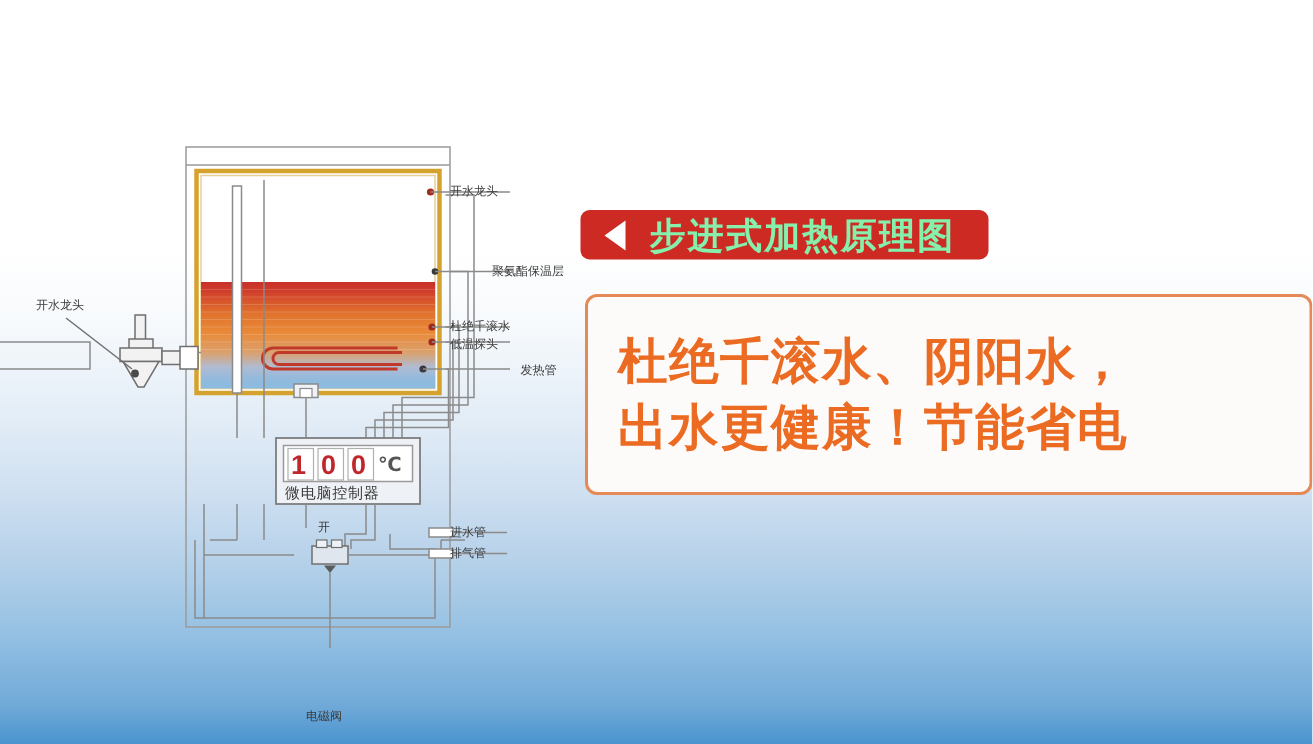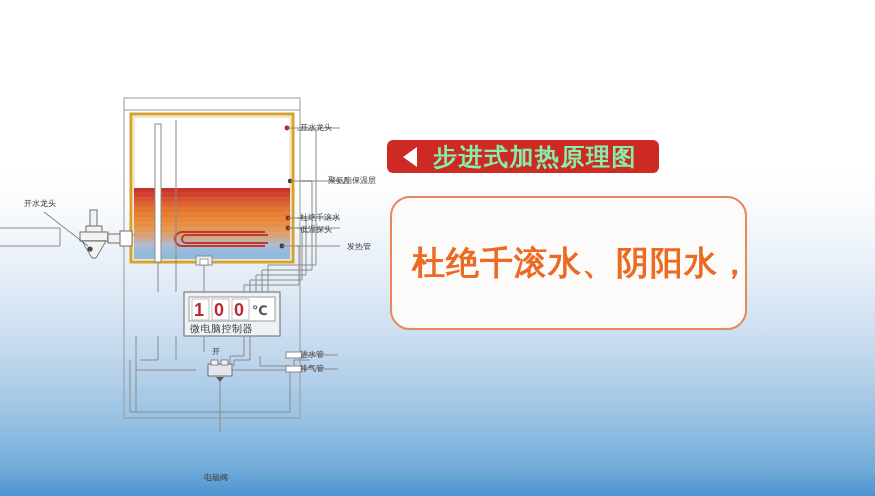--- a/index.html
+++ b/index.html
@@ -49,22 +49,22 @@
     border-right:14px solid #ffffff;
   }
   #banner .btext{
     color:#86efac;font-size:24px;font-weight:bold;letter-spacing:1.5px;
     font-family:"DejaVu Sans","Liberation Sans",sans-serif;
     white-space:nowrap;
   }
 
   
   #slogan{
-    position:absolute;left:390px;top:196px;width:357px;height:134px;
-    border:2px solid #e58a56;border-radius:20px;
+    position:absolute;left:390px;top:196px;width:485px;height:134px;
+    border:2px solid #e58a56;border-radius:8px;
     background:#fdfbf9;
     box-sizing:border-box;
     display:flex;flex-direction:column;justify-content:center;
     padding:0 20px;
   }
   #slogan .line{
     color:#ec6b23;font-weight:bold;font-size:33px;line-height:1.33;
     letter-spacing:1px;white-space:nowrap;
     font-family:"DejaVu Sans","Liberation Sans",sans-serif;
   }
@@ -235,15 +235,16 @@
     <span style="position:absolute;left:190px;top:262px;font-size:10px;color:#3a3a3a;letter-spacing:.5px;font-family:Liberation Serif, serif;">微电脑控制器</span>
   </div>
 
   <div id="banner">
     <span class="tri"></span>
     <span class="btext">步进式加热原理图</span>
   </div>
 
   <div id="slogan">
     <div class="line">杜绝千滚水、阴阳水，</div>
+    <div class="line">出水更健康！节能省电</div>
   </div>
 
 </div>
 
 </body></html>

